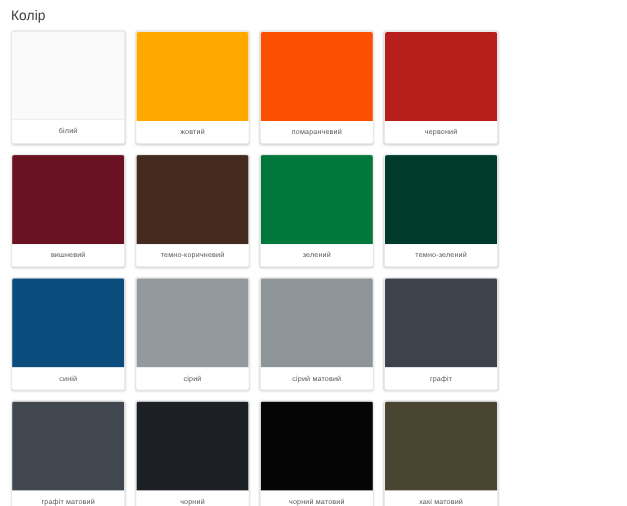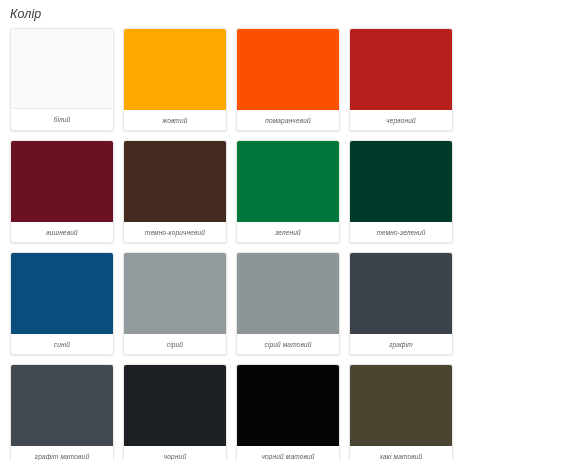--- a/index.html
+++ b/index.html
@@ -16,21 +16,20 @@
     font-family: "Liberation Sans", sans-serif;
     color: #333333;
     -webkit-font-smoothing: antialiased;
   }
 
   .page {
     width: 463px;
     height: 460px;
     padding: 0;
     position: relative;
-    font-style: italic;
   }
 
   .section-title {
     font-size: 12.5px;
     font-weight: 400;
     color: #3c3c3c;
     margin: 0;
     padding: 6px 0 0 10px;
     line-height: 16px;
     letter-spacing: 0.1px;

